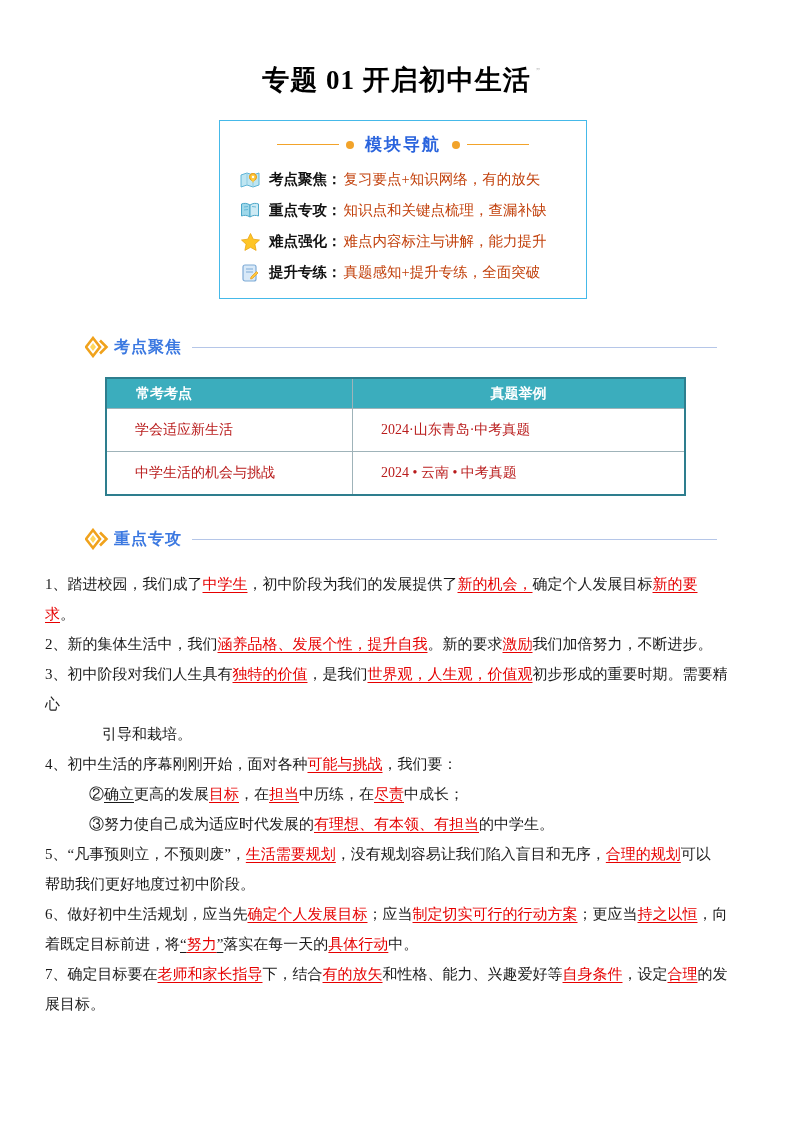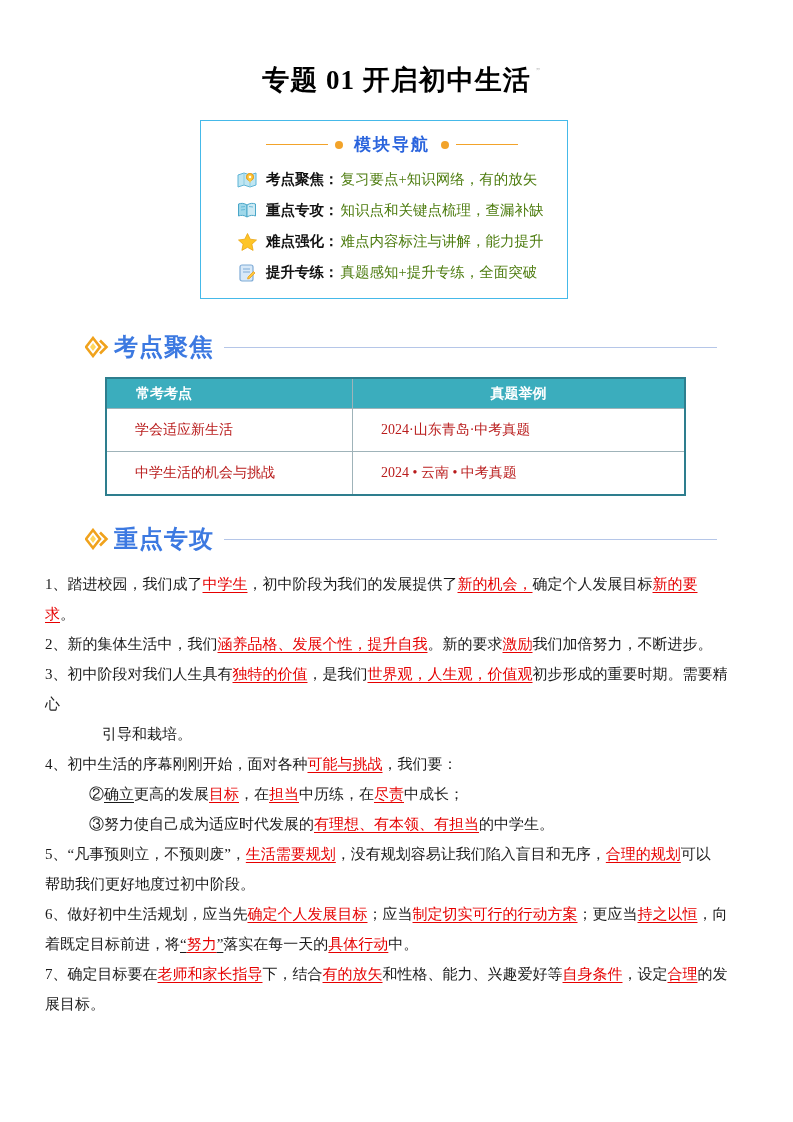--- a/index.html
+++ b/index.html
@@ -9,39 +9,39 @@
     overflow:hidden;
   }
   
   .doc-title{
     position:absolute;top:62px;left:0;width:100%;text-align:center;
     font-size:27px;font-weight:bold;letter-spacing:1px;color:#000;
   }
   .stray{position:absolute;left:536px;top:66px;font-size:9px;color:#b5b5b5;}
   
   .navbox{
-    position:absolute;left:200px;top:120px;width:368px;box-sizing:border-box;
-    border:1px solid #45b9e9;background:#fff;padding:10px 0 10px 16px;
+    position:absolute;left:219px;top:120px;width:368px;box-sizing:border-box;
+    border:1px solid #45b9e9;background:#fff;padding:10px 0 10px 0;
   }
   .navhead{display:flex;align-items:center;justify-content:center;margin:2px 0 8px 0;}
   .nline{width:62px;height:0;border-top:1px solid #f2a32a;}
   .ndot{width:8px;height:8px;border-radius:50%;background:#f2a32a;margin:0 7px;}
   .ntitle{
     font-family:"Liberation Sans",sans-serif;font-size:17px;font-weight:bold;
     color:#2a64dd;letter-spacing:2px;margin:0 4px;
   }
   .navitem{display:flex;align-items:center;padding:6px 16px 6px 20px;}
   .nicon{width:20px;height:18px;margin-right:9px;display:inline-flex;align-items:center;justify-content:center;}
   .nlabel{font-family:"Liberation Sans",sans-serif;font-size:14.5px;font-weight:bold;color:#111;}
-  .ndesc{font-size:14.5px;color:#4d7c0f;margin-left:2px;}
+  .ndesc{font-size:14.5px;color:#c2410c;margin-left:2px;}
   
   .sechead{position:absolute;left:85px;width:632px;display:flex;align-items:center;height:30px;}
   .secicon{width:24px;height:22px;display:inline-flex;align-items:center;}
   .sectitle{
-    font-family:"Liberation Sans",sans-serif;font-size:24px;font-weight:bold;
+    font-family:"Liberation Sans",sans-serif;font-size:16px;font-weight:bold;
     color:#3c79e1;letter-spacing:1px;margin:0 10px 0 5px;white-space:nowrap;
   }
   .secline{flex:1;height:0;border-top:1px solid #b5c6e8;margin-top:1px;}
   
   table.kv{
     position:absolute;left:105px;top:377px;width:581px;border-collapse:collapse;
     border:2px solid #2e7e8e;table-layout:fixed;
   }
   table.kv th{
     background:#3badbd;color:#fff;font-family:"Liberation Sans",sans-serif;

